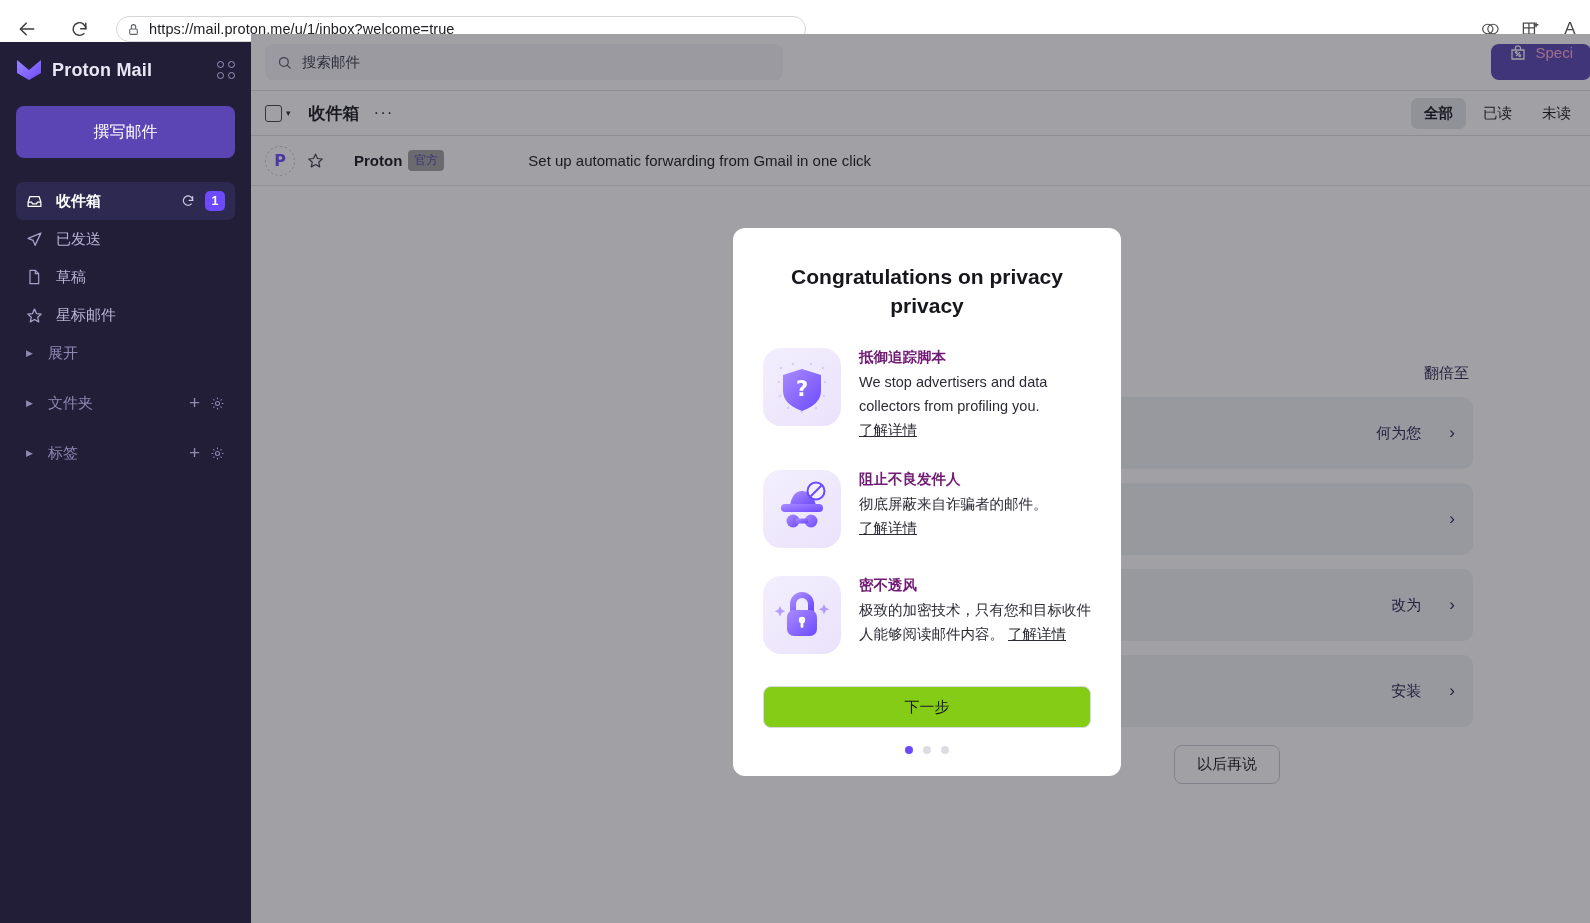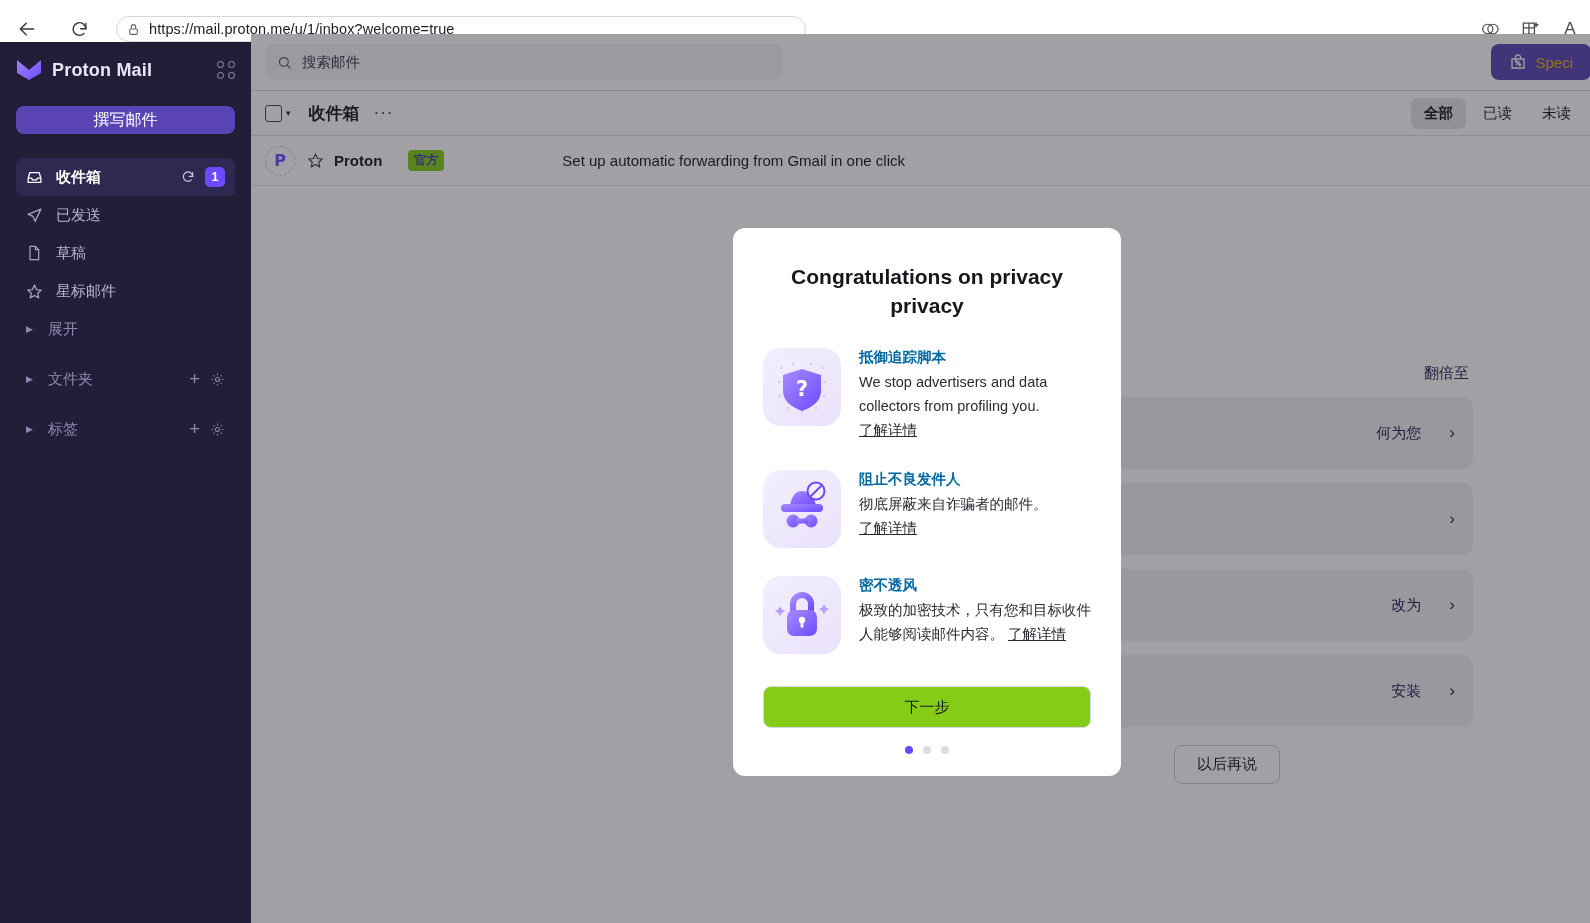--- a/index.html
+++ b/index.html
@@ -35,21 +35,21 @@
   #sidebar {
     position: absolute; left: 0; top: 0; width: 251px; height: 889px;
     background: #221e38; color: #cfcbe4; margin-top: 8px;
   }
   #brand { display: flex; align-items: center; height: 56px; padding: 0 16px; }
   #brand-logo { width: 26px; height: 22px; margin-right: 10px; }
   #brand-name { font-size: 18px; font-weight: 600; color: #e8e6f4; letter-spacing: .2px; }
   #app-switcher { margin-left: auto; display: grid; grid-template-columns: 7px 7px; gap: 4px; }
   #app-switcher i { width: 7px; height: 7px; border: 1.4px solid #9a95bb; border-radius: 50%; display: block; }
   #compose-btn {
-    margin: 8px 16px 0 16px; height: 28px; border-radius: 8px;
+    margin: 8px 16px 0 16px; height: 52px; border-radius: 8px;
     background: #5b45b5; color: #fff; font-size: 16px;
     display: flex; align-items: center; justify-content: center; cursor: pointer;
   }
   #nav-list { margin-top: 24px; }
   .nav-item {
     display: flex; align-items: center; height: 38px;
     margin: 0 16px; padding: 0 10px; border-radius: 7px;
     font-size: 15px; color: #b9b4d4; cursor: pointer;
   }
   .nav-item.active { background: #2e2950; color: #ffffff; font-weight: 600; }
@@ -71,22 +71,22 @@
   #main { position: absolute; left: 251px; top: 0; width: 1339px; height: 889px; background: #ffffff; }
   #topbar { height: 56px; display: flex; align-items: center; padding: 0 14px; position: relative; }
   #search-box {
     display: flex; align-items: center; height: 36px; width: 518px;
     border-radius: 8px; background: #f3f3f6; padding: 0 12px; cursor: text;
   }
   #search-box .s-ico { color: #5c5c6b; display: flex; }
   #search-placeholder { margin-left: 10px; font-size: 14.5px; color: #3a3a46; }
   #special-offer-btn {
     position: absolute; right: -1px; top: 10px; height: 36px;
-    background: #5b45b5; color: #eab308; border-radius: 8px;
-    display: flex; align-items: center; gap: 8px; padding: 0 18px;
+    background: #5b45b5; color: #f9a8d4; border-radius: 8px;
+    display: flex; gap: 8px; padding: 0 18px;
     font-size: 15px; cursor: pointer; white-space: nowrap;
   }
 
   #listheader {
     height: 46px; display: flex; align-items: center; padding: 0 14px;
     border-top: 1px solid #dcdce2; border-bottom: 1px solid #dcdce2; position: relative;
   }
   .checkbox-box { width: 17px; height: 17px; border: 1.6px solid #44444f; border-radius: 3px; background: #fff; cursor: pointer; }
   .mini-caret { margin-left: 4px; font-size: 9px; color: #2b2b33; cursor: pointer; }
   #folder-title { margin-left: 18px; font-size: 17px; font-weight: 700; color: #16161d; }
@@ -95,26 +95,26 @@
   .filter-tab { padding: 6px 13px; border-radius: 7px; font-size: 14.5px; color: #16161d; cursor: pointer; }
   .filter-tab.active { background: #e3e3e8; font-weight: 600; }
 
   #mail-row { height: 50px; display: flex; align-items: center; padding: 0 14px; border-bottom: 1px solid #e4e4ea; cursor: pointer; }
   .avatar-p {
     width: 30px; height: 30px; border-radius: 50%; border: 1px dashed #c9c9d2;
     display: flex; align-items: center; justify-content: center;
     color: #6d4aff; font-size: 16px; font-weight: 700; font-family: "DejaVu Sans", sans-serif;
   }
   .star-ico { margin-left: 12px; color: #3c3c46; display: flex; cursor: pointer; }
-  .sender-name { margin-left: 10px; font-size: 15px; font-weight: 600; color: #16161d; }
+  .sender-name { margin-left: 30px; font-size: 15px; font-weight: 600; color: #16161d; }
   .official-badge {
-    margin-left: 26px; padding: 2px 6px; border-radius: 4px; background: #84cc16;
-    color: #4b3fae; font-size: 12px; font-weight: 700;
-  }
-  .subject { margin-left: 118px; font-size: 15px; color: #16161d; }
+    margin-left: 6px; padding: 2px 6px; border-radius: 4px; background: #a3a3a3;
+    color: #4b3fae; font-size: 12px; font-weight: 400;
+  }
+  .subject { margin-left: 84px; font-size: 15px; color: #16161d; }
 
   
   #checklist {
     position: absolute; left: 730px; top: 330px; width: 492px;
     display: flex; flex-direction: column; align-items: stretch;
   }
   #checklist-head { font-size: 15px; color: #2b2350; text-align: right; padding-right: 4px; }
   .check-card {
     margin-top: 14px; height: 72px; border-radius: 10px; background: #efeff5;
     display: flex; align-items: center; padding: 0 18px;
@@ -139,21 +139,21 @@
     font-size: 21px; font-weight: 700; color: #16161d; text-align: center;
     line-height: 29px; padding: 0 14px;
   }
   .feature { display: flex; margin-top: 28px; }
   .feat-icon {
     width: 78px; height: 78px; min-width: 78px; border-radius: 18px;
     background: linear-gradient(140deg,#f3effe 0%,#eae2fb 100%);
     display: flex; align-items: center; justify-content: center; position: relative;
   }
   .feat-text { margin-left: 18px; }
-  .feat-title { font-size: 14.5px; font-weight: 700; color: #0369a1; }
+  .feat-title { font-size: 14.5px; font-weight: 700; color: #701a75; }
   .feat-desc { font-size: 14.5px; color: #2b2b35; line-height: 24px; margin-top: 3px; }
   .feat-link { color: #2b2b35; text-decoration: underline; cursor: pointer; }
   #next-btn {
     margin-top: 32px; height: 42px; width: 100%; border: 1px solid #d8d8e0;
     border-radius: 8px; background: #84cc16; font-size: 15px; color: #16161d;
     display: flex; align-items: center; justify-content: center; cursor: pointer;
   }
   #dots { margin-top: 18px; display: flex; justify-content: center; gap: 10px; }
   #dots i { width: 8px; height: 8px; border-radius: 50%; background: #dcdce2; display: block; cursor: pointer; }
   #dots i.on { background: #6d4aff; }

